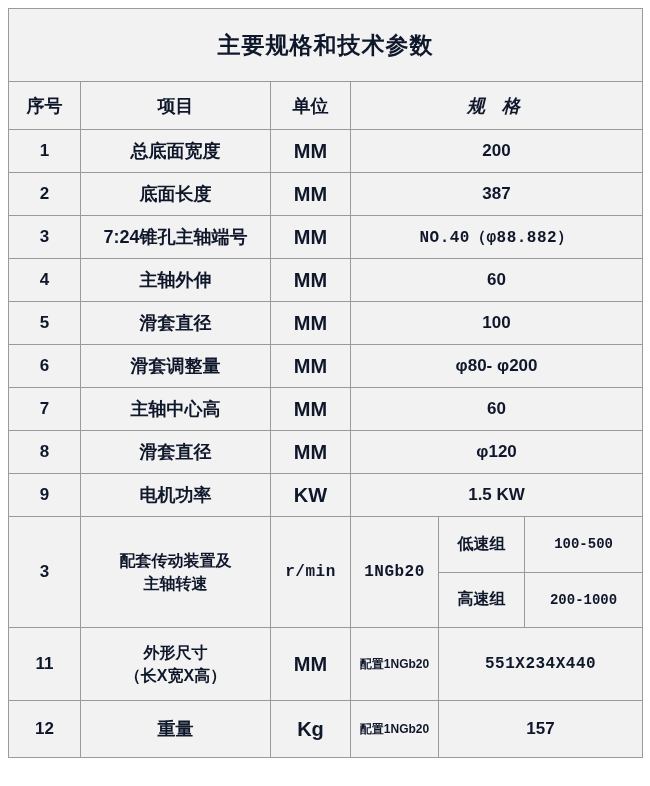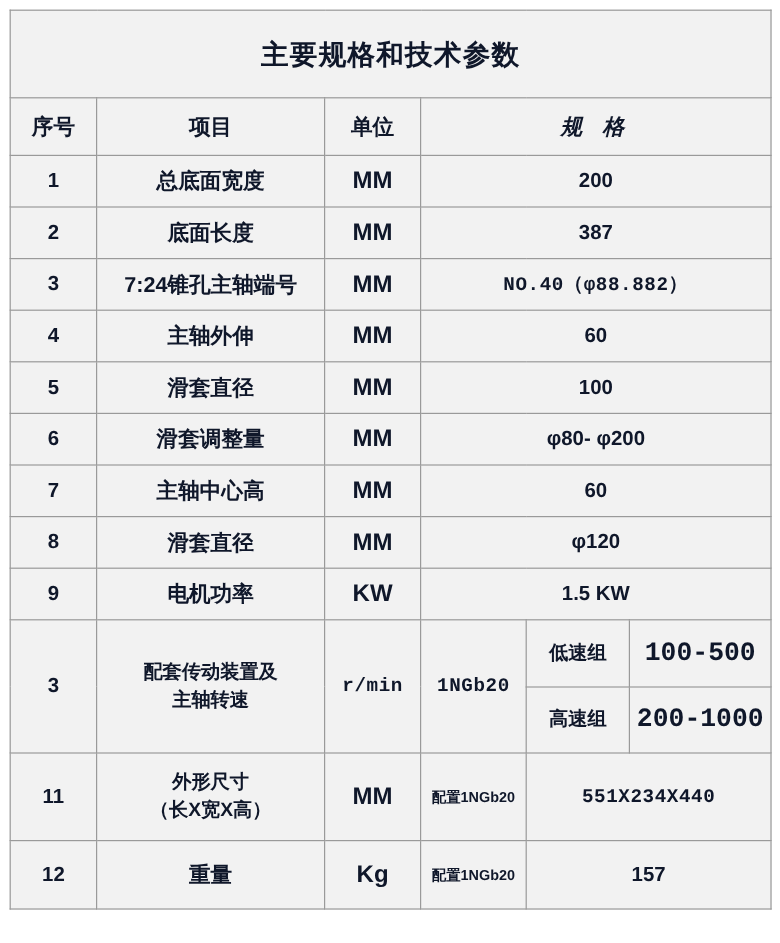--- a/index.html
+++ b/index.html
@@ -79,21 +79,21 @@
   }
   .two-line {
     line-height: 1.45;
   }
   .sub-cell {
     height: 46px;
     font-size: 16px;
   }
   .sub-val {
     height: 46px;
-    font-size: 22px;
+    font-size: 14px;
     font-family: "Liberation Mono", "DejaVu Sans Mono", monospace;
   }
   .pad-cell {
     font-size: 12px;
   }
 </style>
 </head>
 <body>
 
 <div class="sheet">

